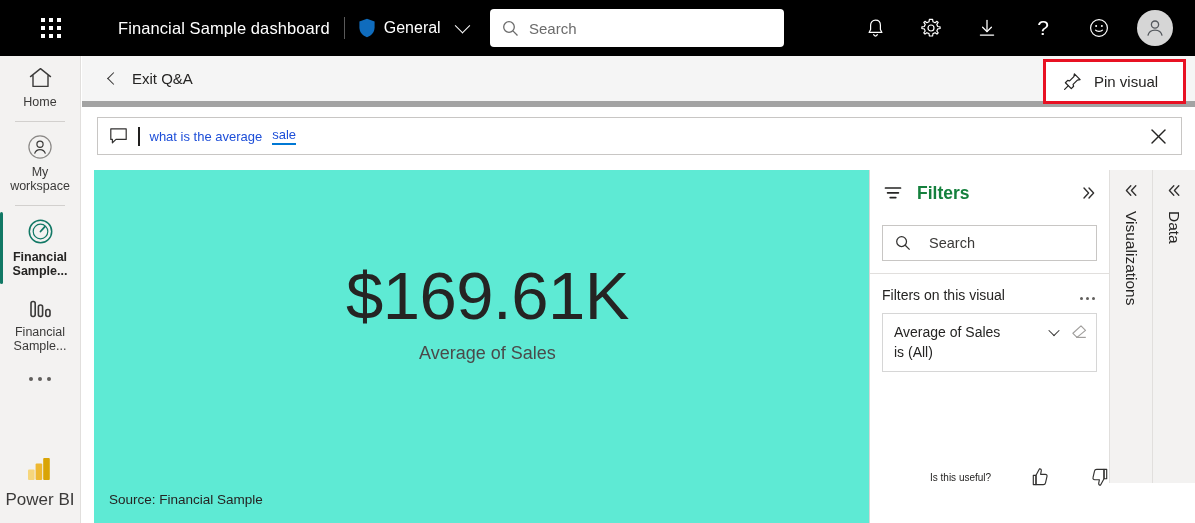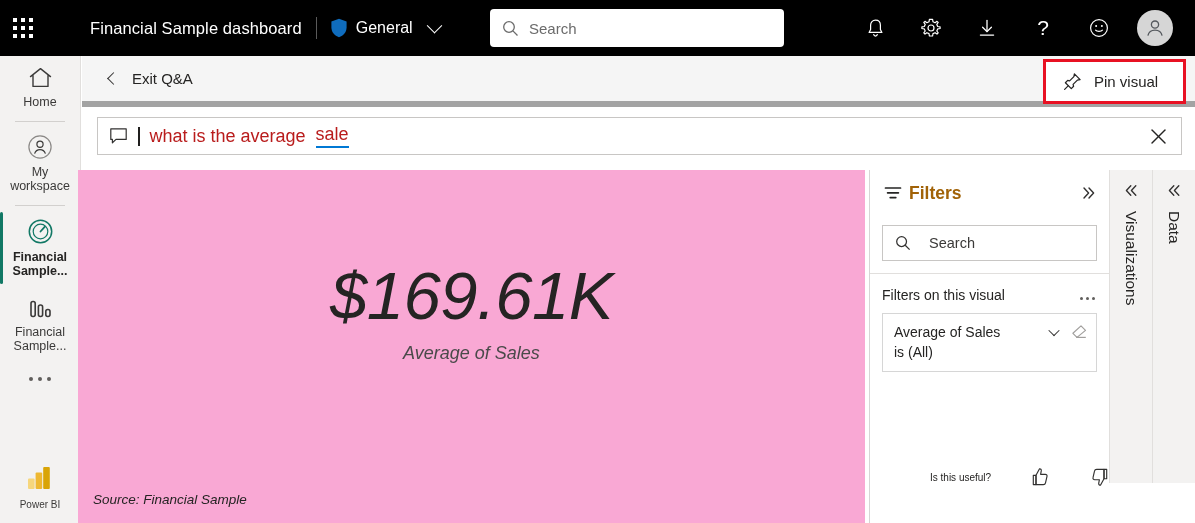--- a/index.html
+++ b/index.html
@@ -8,21 +8,21 @@
     font-family: "Liberation Sans", sans-serif;
     background: #ffffff;
     overflow: hidden;
   }
   .app { position: relative; width: 1195px; height: 523px; }
 
   
   .header {
     position: absolute; top: 0; left: 0; width: 1195px; height: 56px;
     background: #000000;
-    display: flex; align-items: center;
+    display: flex; align-items: center; padding-left: 28px;
   }
   .waffle {
     width: 46px; height: 56px;
     display: flex; align-items: center; justify-content: center;
     cursor: pointer;
   }
   .waffle-grid {
     display: grid; grid-template-columns: repeat(3, 4px);
     grid-template-rows: repeat(3, 4px); gap: 4px;
   }
@@ -95,21 +95,21 @@
     content: ""; position: absolute; left: 0; top: 4px; bottom: 4px;
     width: 3px; background: #117865; border-radius: 2px;
   }
   .nav-div { width: 50px; height: 1px; background: #d2d0ce; margin: 2px 0; }
   .nav-dots { display: flex; gap: 5px; padding: 14px 0 0; cursor: pointer; }
   .nav-dots i { width: 4px; height: 4px; border-radius: 50%; background: #605e5c; display:block; }
   .pbi-foot {
     margin-top: auto; padding-bottom: 13px; display: flex; flex-direction: column;
     align-items: center; gap: 5px; cursor: pointer;
   }
-  .pbi-foot .lbl { font-size: 10px; color: #3b3a39; }
+  .pbi-foot .lbl { font-size: 17px; color: #3b3a39; }
 
   
   .qa-bar {
     position: absolute; left: 82px; top: 56px; width: 1113px; height: 51px;
     background: #f5f5f5; border-bottom: 6px solid #a3a3a3;
     display: flex; align-items: center;
   }
   .exit-btn {
     display: flex; align-items: center; gap: 14px; margin-left: 27px; cursor: pointer;
   }
@@ -130,32 +130,31 @@
   
   .q-box {
     position: absolute; left: 97px; top: 117px; width: 1085px; height: 38px;
     background: #ffffff; border: 1px solid #c8c6c4;
     display: flex; align-items: center;
   }
   .q-left { display: flex; align-items: center; gap: 10px; padding-left: 11px; flex: 1; }
   .q-caret {
     width: 1.5px; height: 19px; background: #201f1e; display: inline-block;
   }
-  .q-text { font-size: 18px; color: #b91c1c; }
+  .q-text { font-size: 13px; color: #1d4ed8; }
   .q-term { border-bottom: 2px solid #0078d4; padding-bottom: 1px; }
   .q-close {
     width: 46px; height: 36px; display: flex; align-items: center; justify-content: center;
     cursor: pointer; flex: none;
   }
 
   
   .canvas {
-    position: absolute; left: 78px; top: 170px; width: 787px; height: 353px;
-    background: #f9a8d4;
-    font-style: italic;
+    position: absolute; left: 94px; top: 170px; width: 787px; height: 353px;
+    background: #5eead4;
   }
   .kpi {
     position: absolute; left: 0; right: 0; top: 88px; text-align: center;
   }
   .kpi-value {
     font-size: 67px; color: #252423; letter-spacing: -0.5px; line-height: 76px;
     font-weight: 400;
   }
   .kpi-label { font-size: 18px; color: #4a4a4a; margin-top: 9px; }
   .source {
@@ -163,21 +162,21 @@
   }
 
   
   .filters {
     position: absolute; left: 869px; top: 170px; width: 240px; height: 353px;
     background: #ffffff; border-left: 1px solid #d6d6d6;
   }
   .f-head {
     display: flex; align-items: center; height: 46px; padding: 0 12px 0 13px;
   }
-  .f-title { font-size: 17.5px; color: #a16207; font-weight: bold; margin-left: 6px; }
+  .f-title { font-size: 17.5px; color: #15803d; font-weight: bold; margin-left: 14px; }
   .f-expand { margin-left: auto; cursor: pointer; display: flex; align-items: center; }
   .f-search {
     margin: 9px 12px 0 12px; height: 36px; border: 1px solid #c8c6c4;
     display: flex; align-items: center; padding-left: 12px; cursor: text;
   }
   .f-search-input {
     border: none; outline: none; background: transparent; margin-left: 18px;
     font-family: "Liberation Sans", sans-serif; font-size: 14.5px; color: #323130; width: 150px;
   }
   .f-search-input::placeholder { color: #3b3a39; }

